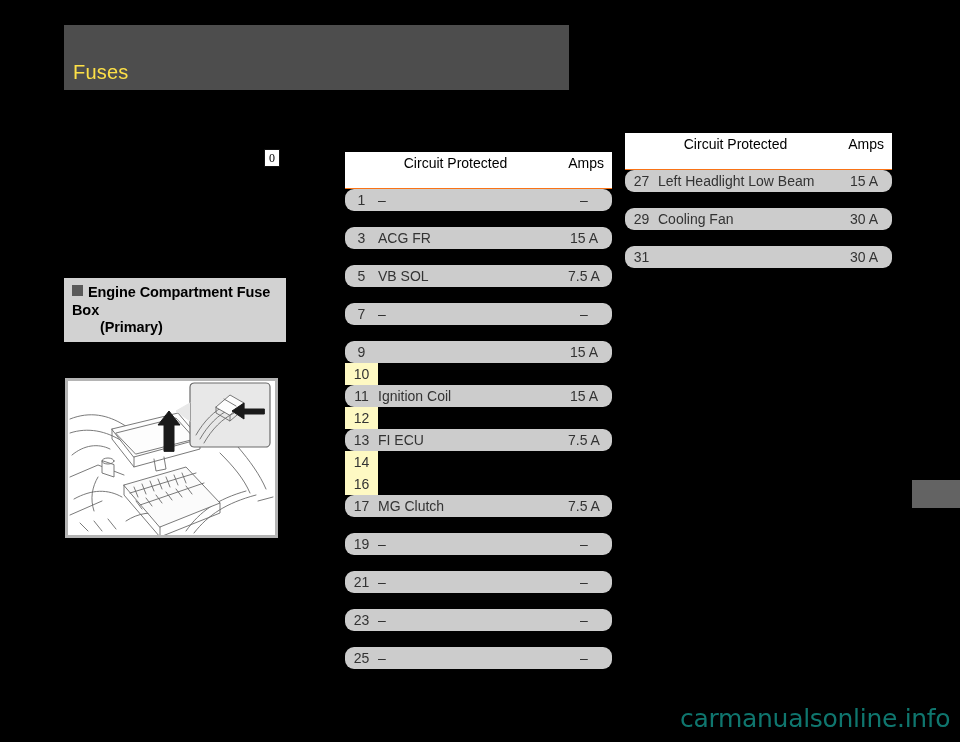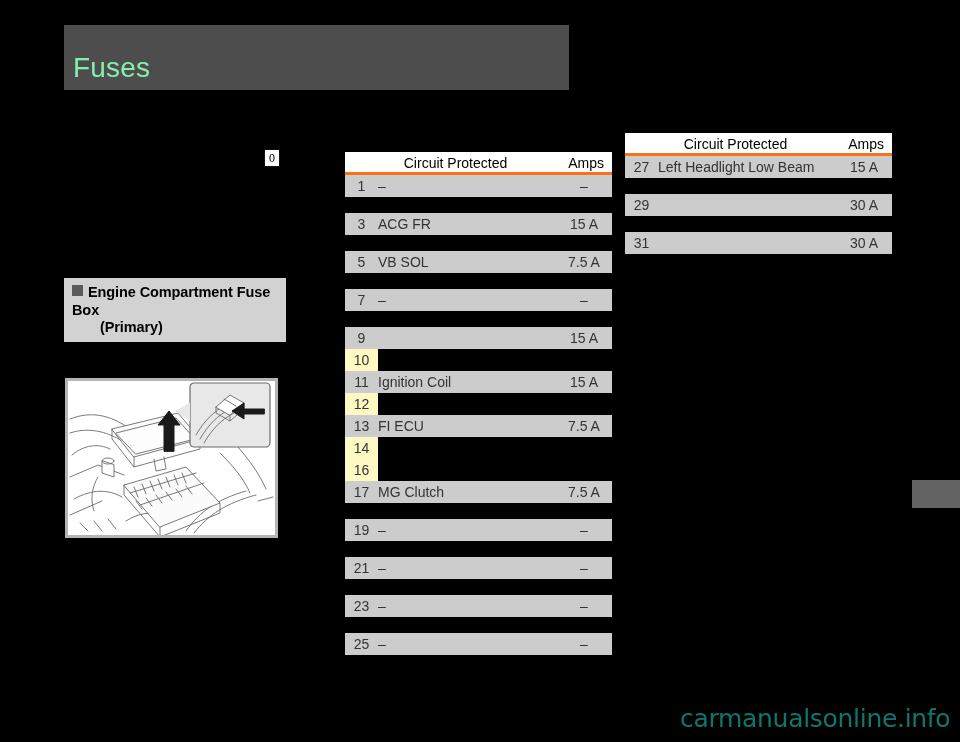--- a/index.html
+++ b/index.html
@@ -22,23 +22,23 @@
     left: 64px;
     top: 25px;
     width: 505px;
     height: 65px;
     background: #4d4d4d;
   }
   #title-bar .title-text {
     position: absolute;
     left: 9px;
     bottom: 6px;
-    font-size: 28px;
+    font-size: 20px;
     font-weight: 400;
-    color: #86efac;
+    color: #fde047;
     letter-spacing: 0.2px;
   }
 
   
   #ref-marker {
     position: absolute;
     left: 264px;
     top: 149px;
     width: 16px;
     height: 18px;
@@ -99,23 +99,23 @@
   
   .fuse-table {
     position: absolute;
   }
   #table-primary { left: 345px; top: 152px; width: 267px; }
   #table-secondary { left: 625px; top: 133px; width: 267px; }
 
   .tbl-header {
     background: #ffffff;
     color: #000000;
-    height: 23px;
+    height: 37px;
     position: relative;
-    border-bottom: 3px solid #f97316;
+    border-bottom: 1px solid #f97316;
     box-sizing: border-box;
   }
   .tbl-header .h-circuit {
     position: absolute;
     left: 0; right: 0;
     top: 3px;
     text-align: center;
     font-size: 14px;
     padding-right: 46px;
   }
@@ -124,20 +124,21 @@
     right: 8px;
     top: 3px;
     font-size: 14px;
   }
 
   .tbl-row {
     height: 22px;
     position: relative;
     background: #cccccc;
     color: #333333;
+    border-radius: 9px;
   }
   .tbl-row.empty-row {
     background: transparent;
   }
   .tbl-row .c-num {
     position: absolute;
     left: 0;
     top: 0;
     width: 33px;
     height: 22px;
@@ -362,20 +363,21 @@
   </div>
   <div id="secondary-rows">
       <div class="tbl-row">
         <span class="c-num">27</span>
         <span class="c-circuit">Left Headlight Low Beam</span>
         <span class="c-amps">15 A</span>
       </div>
       <div class="row-gap-lg"></div>
       <div class="tbl-row">
         <span class="c-num">29</span>
+        <span class="c-circuit">Cooling Fan</span>
         <span class="c-amps">30 A</span>
       </div>
       <div class="row-gap-lg"></div>
       <div class="tbl-row">
         <span class="c-num">31</span>
         <span class="c-amps">30 A</span>
       </div>
     </div>
 </div>
 

